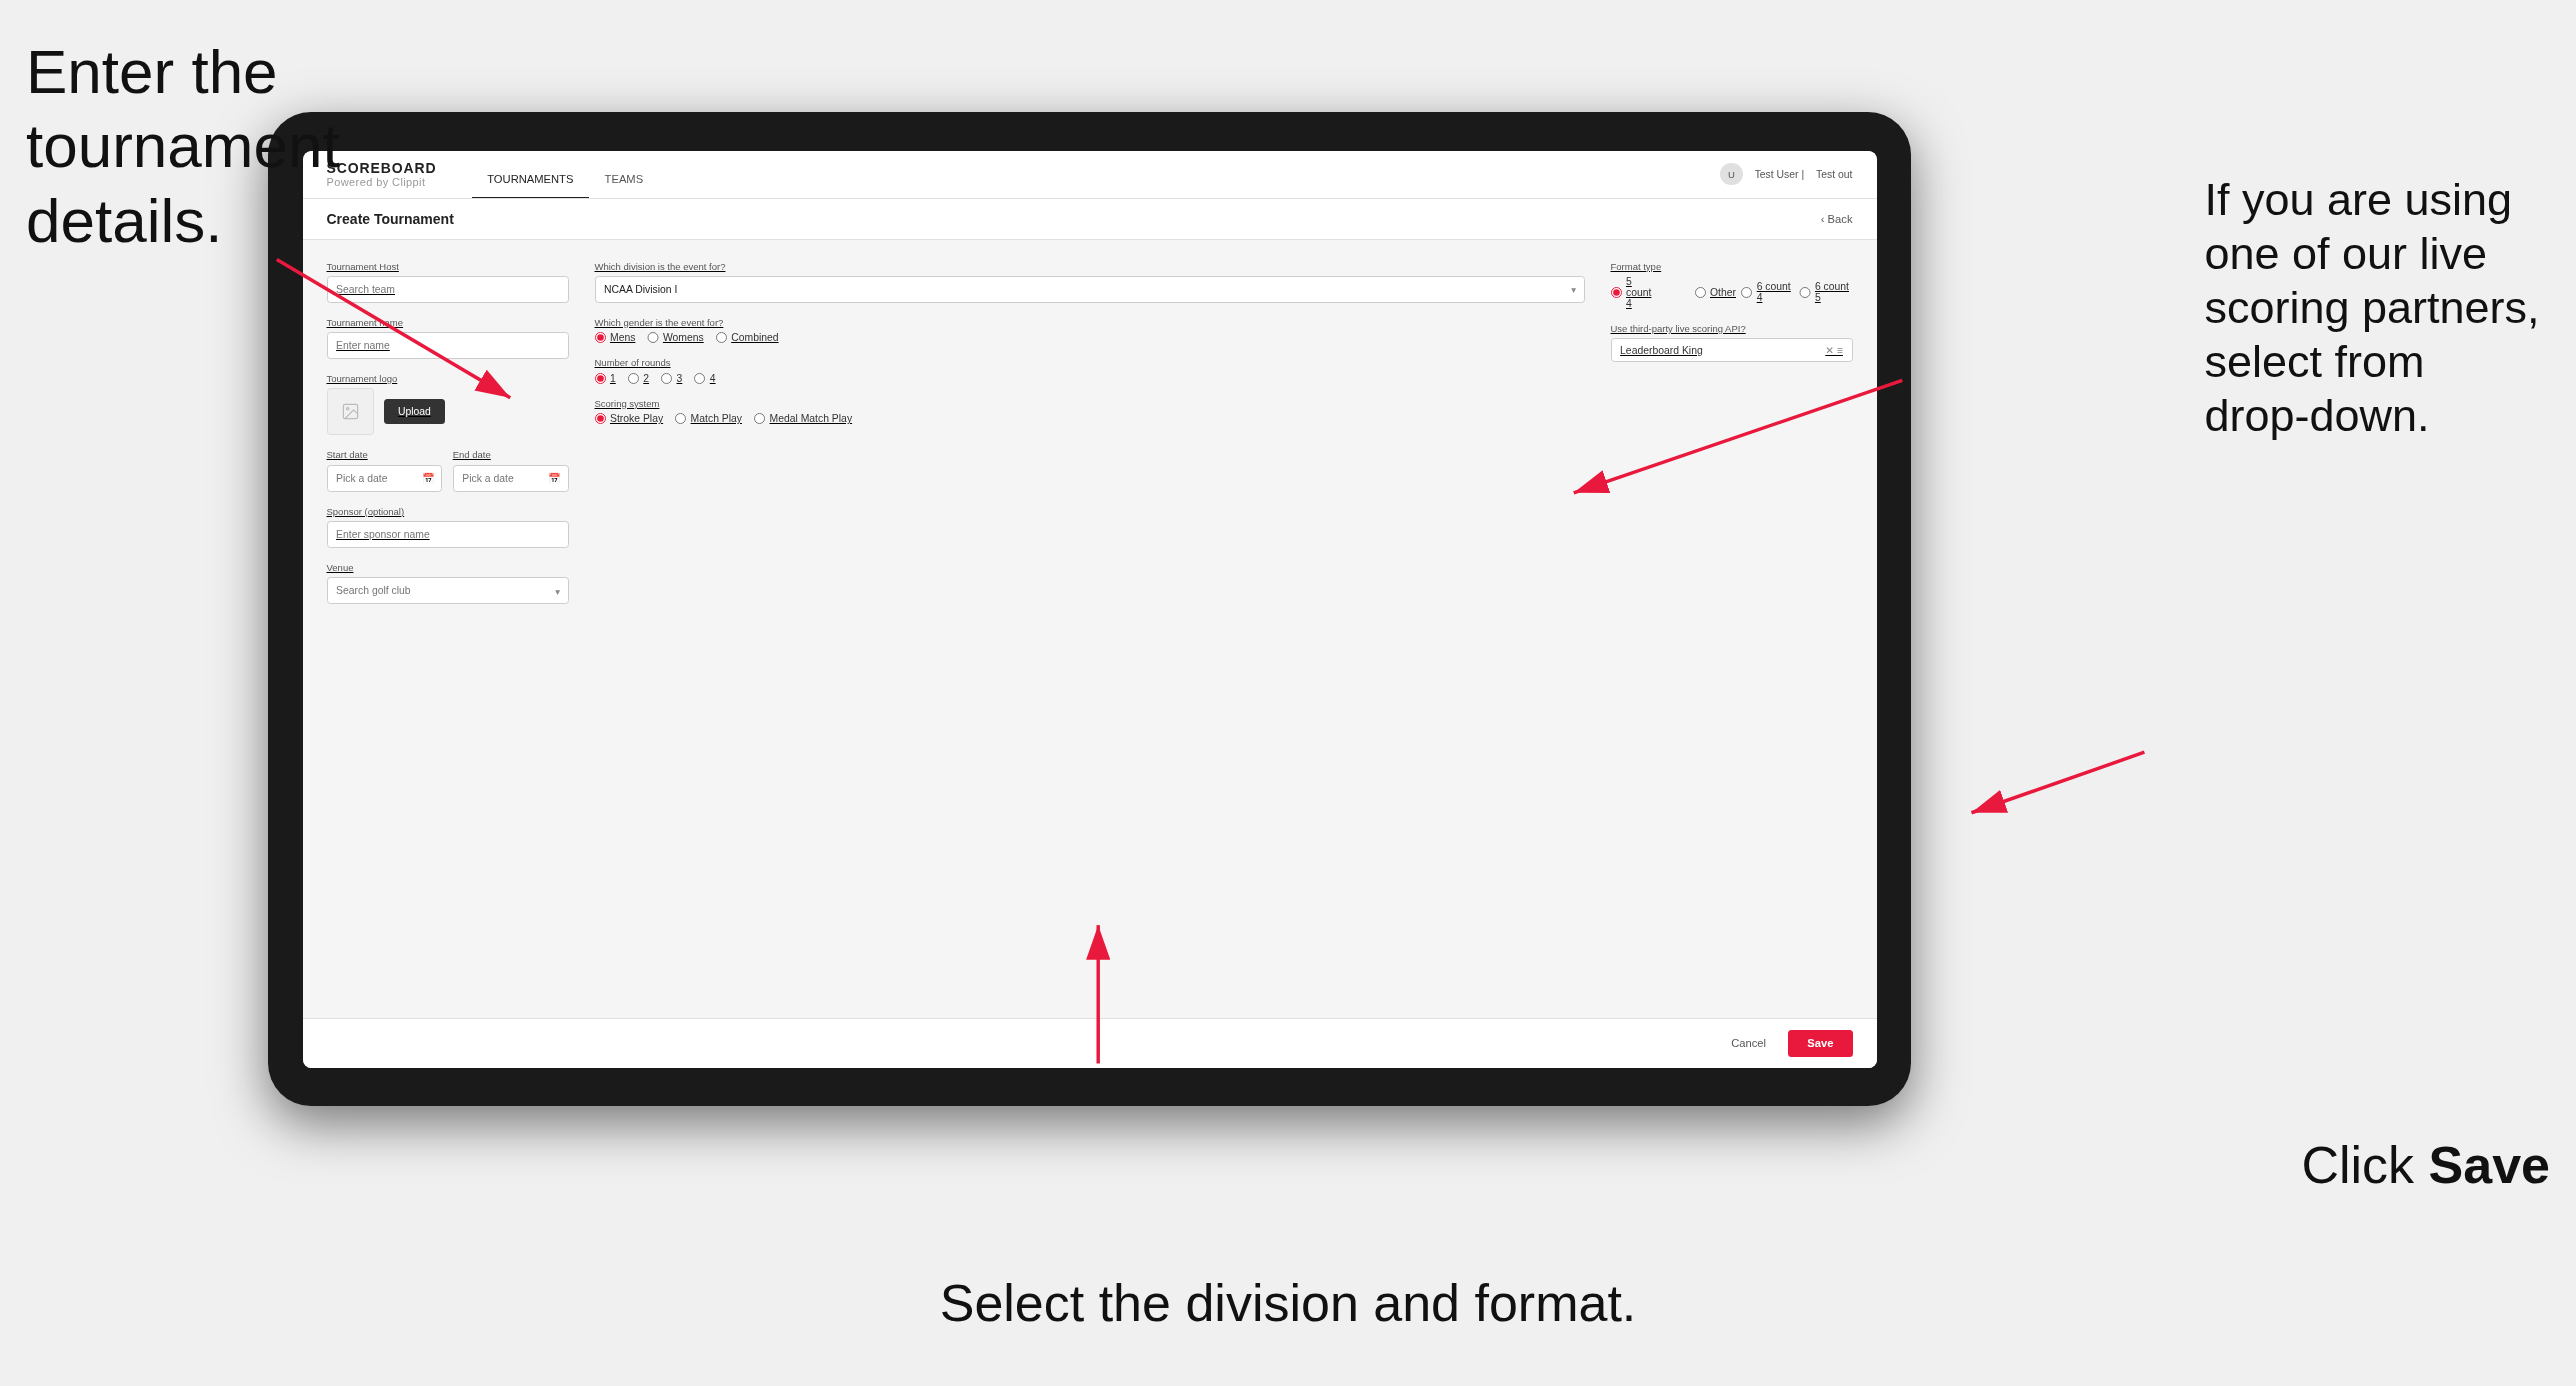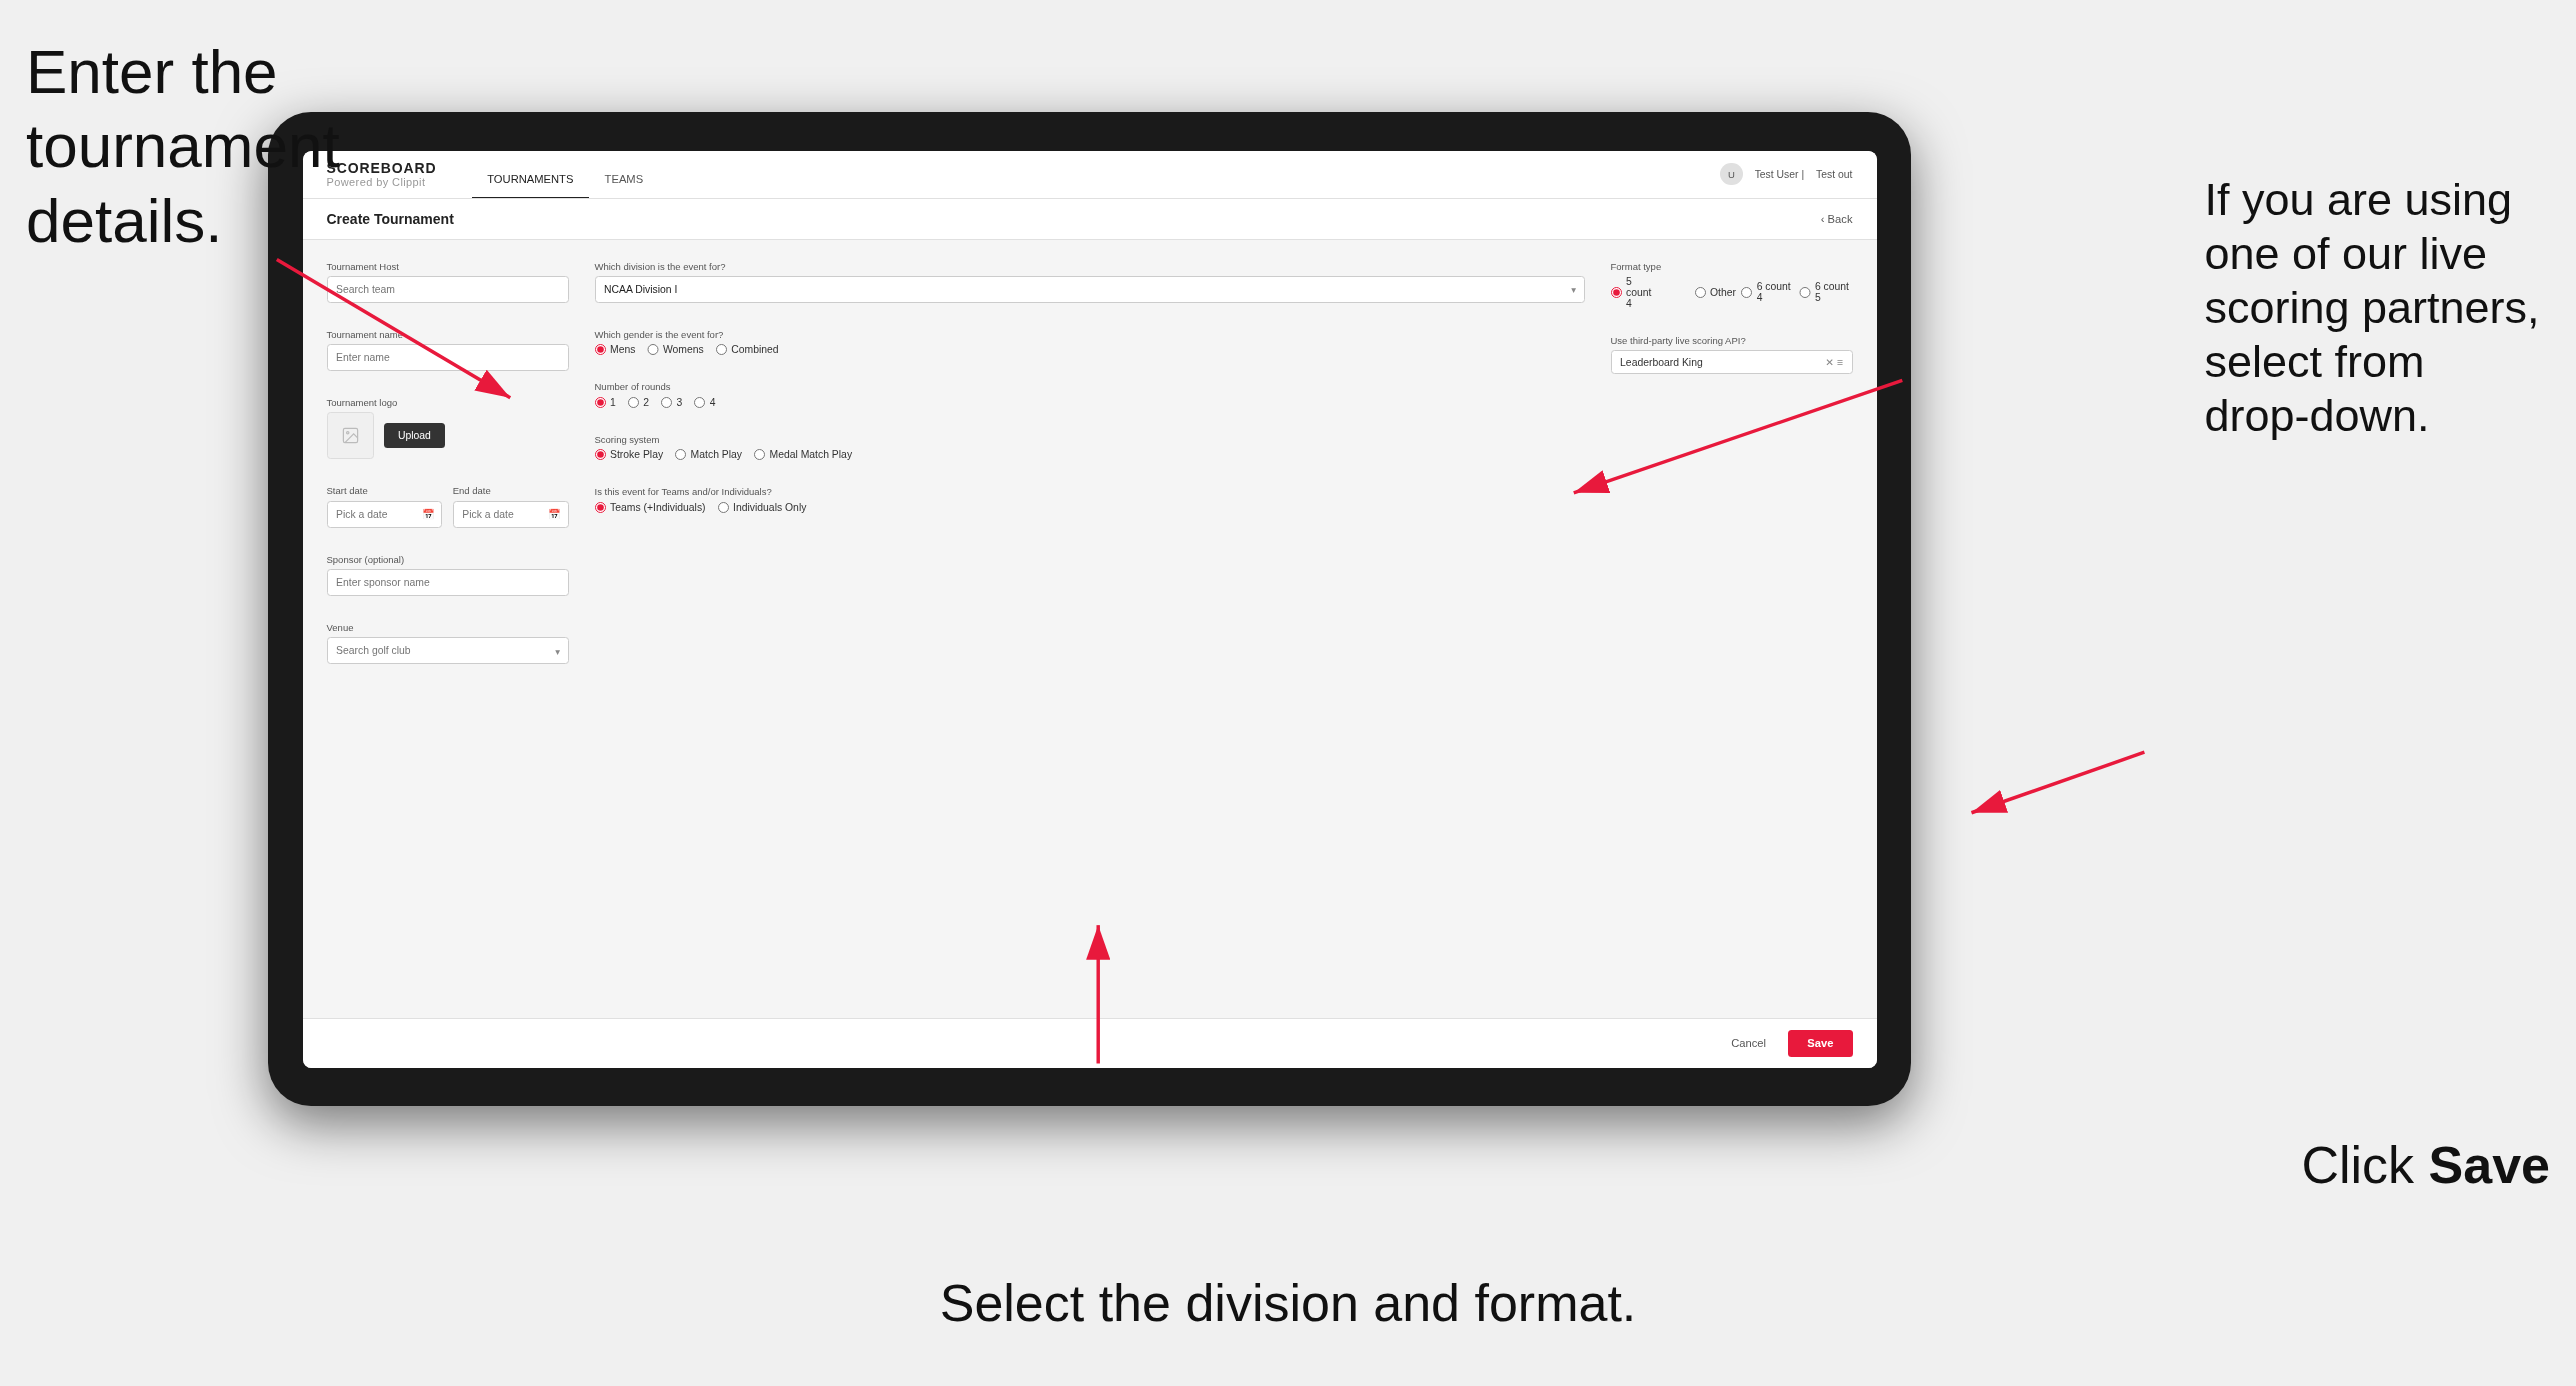--- a/index.html
+++ b/index.html
@@ -176,21 +176,22 @@
       overflow-y: auto;
       display: grid;
       grid-template-columns: 242px 1fr 242px;
       gap: 0 26px;
     }
 
     
     .form-col {
       display: flex;
       flex-direction: column;
-      gap: 26px;
+      gap: 14px;
+      text-decoration: underline;
     }
 
     .form-group {
       display: flex;
       flex-direction: column;
       gap: 4.3px;
     }
 
     .form-label {
       font-size: 9.5px;
@@ -515,33 +516,20 @@
                 <input type="radio" name="scoring" style=""> 
                   <span>Match Play</span>
               </label>
               <label class="radio-item">
                 <input type="radio" name="scoring" style=""> 
                   <span>Medal Match Play</span>
               </label>
             </div>
           </div>
 
-          <div class="form-group">
-            <label class="form-label">Is this event for Teams and/or Individuals?</label>
-            <div class="radio-row">
-              <label class="radio-item">
-                <input type="radio" name="eventtype" checked="" style=""> 
-                  <span>Teams (+Individuals)</span>
-              </label>
-              <label class="radio-item">
-                <input type="radio" name="eventtype" style=""> 
-                  <span>Individuals Only</span>
-              </label>
-            </div>
-          </div>
         </div>
 
         <div class="form-col">
           <div class="form-group">
             <label class="form-label">Format type</label>
             <div class="radio-group">
               <div class="radio-row">
                 <label class="radio-item">
                   <input type="radio" name="format" checked="" style=""> 
                     <span>5 count 4</span>

